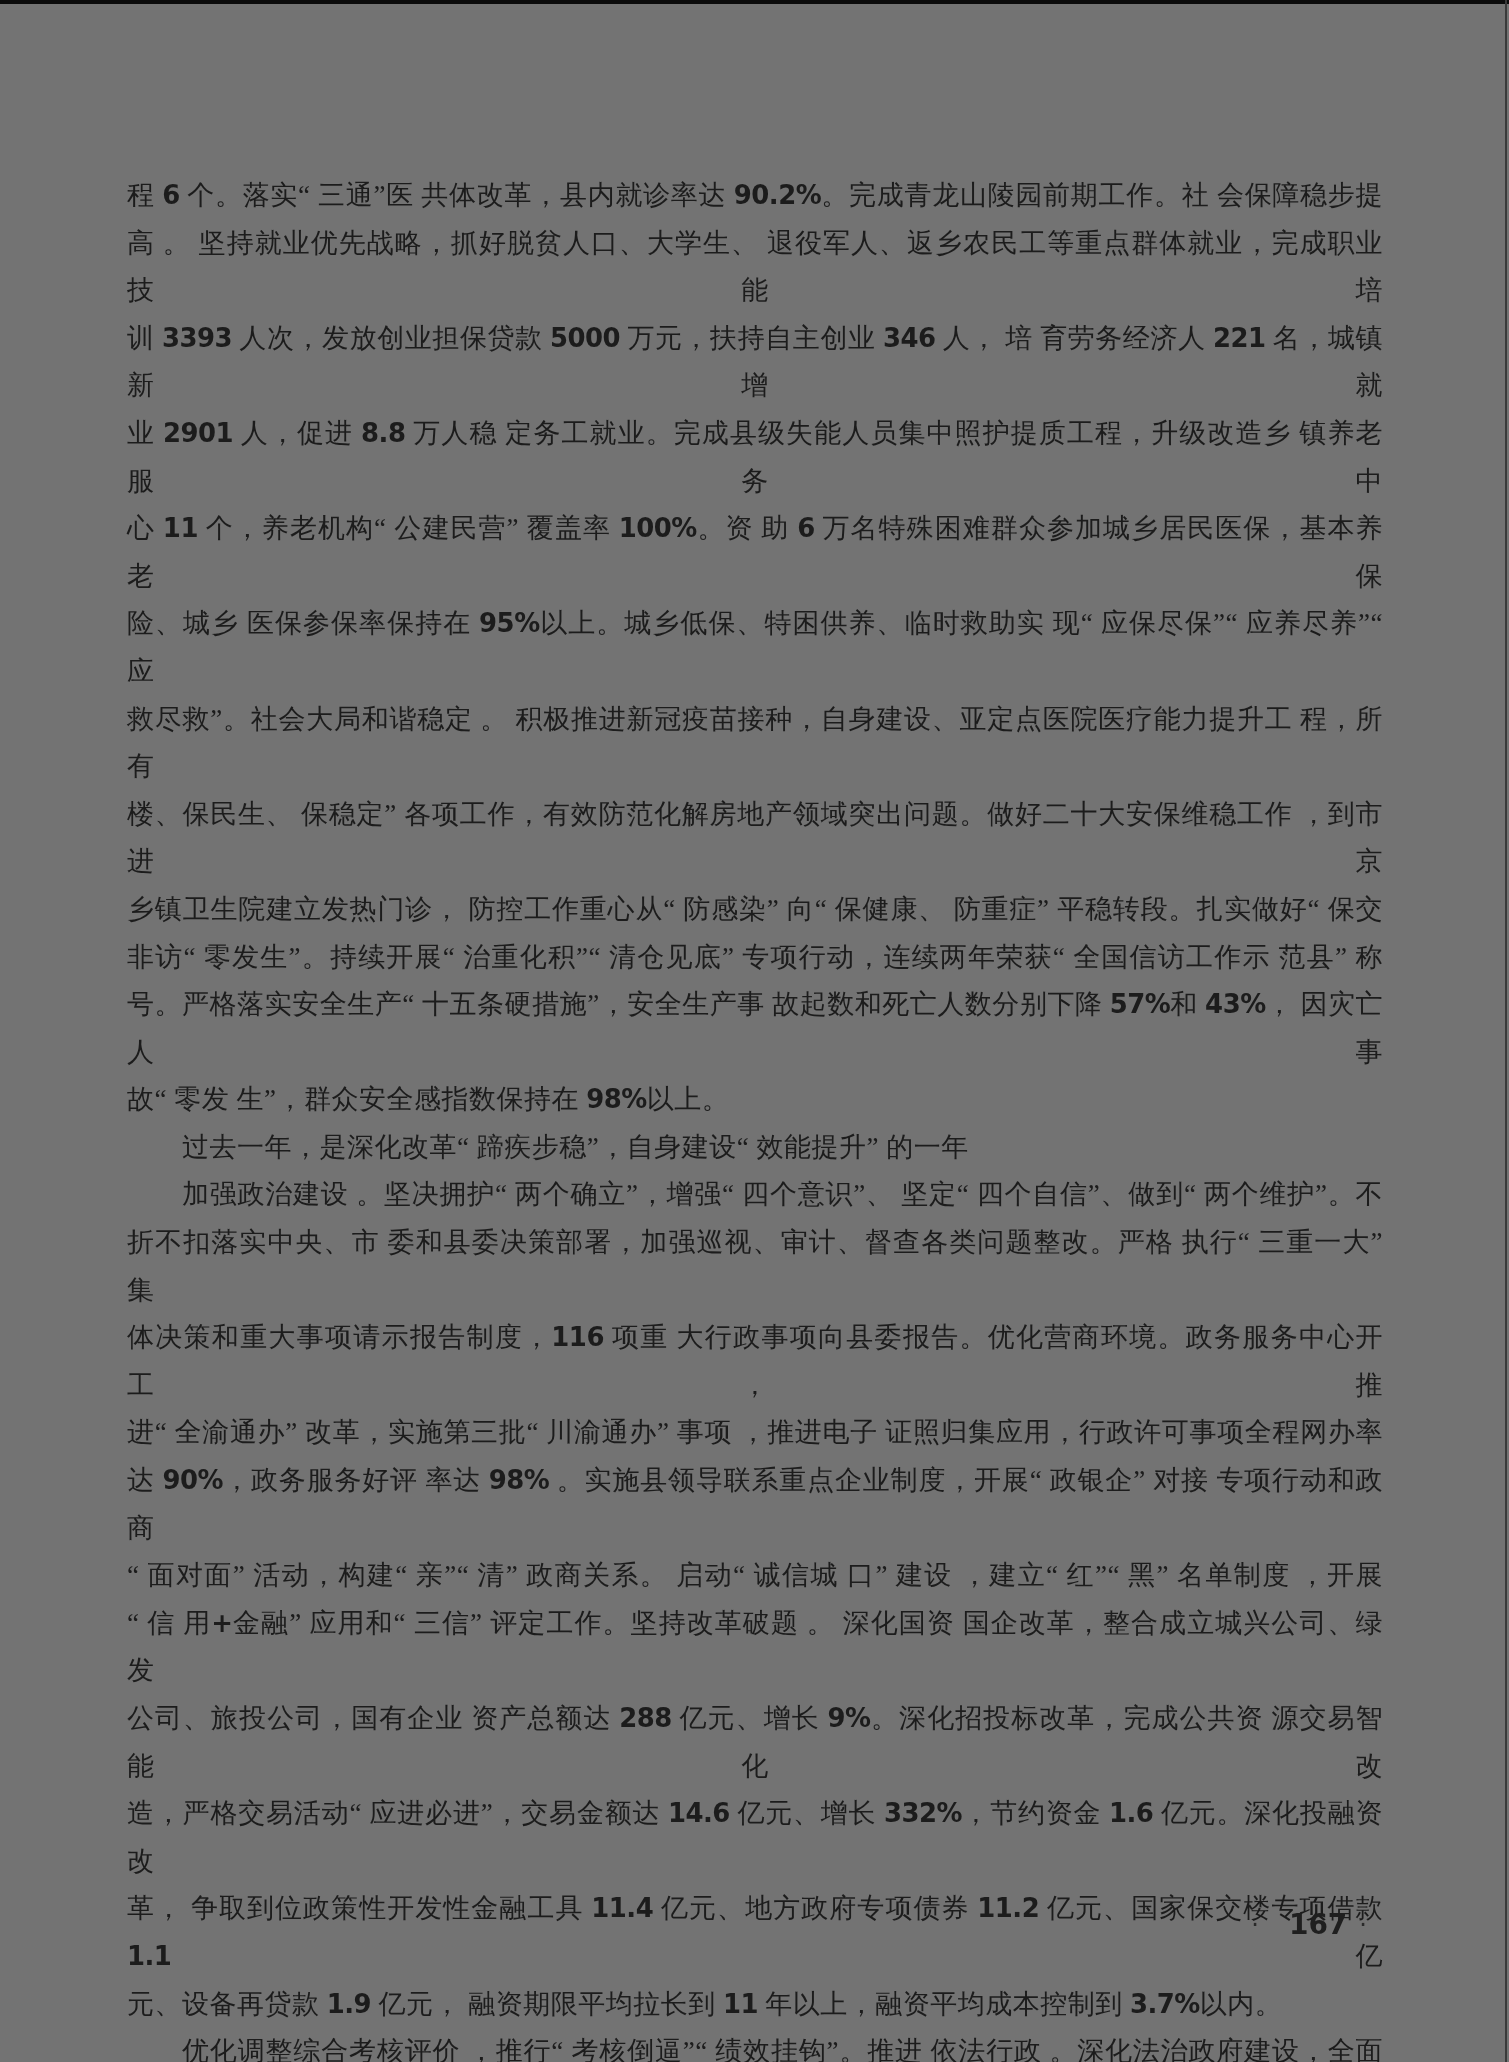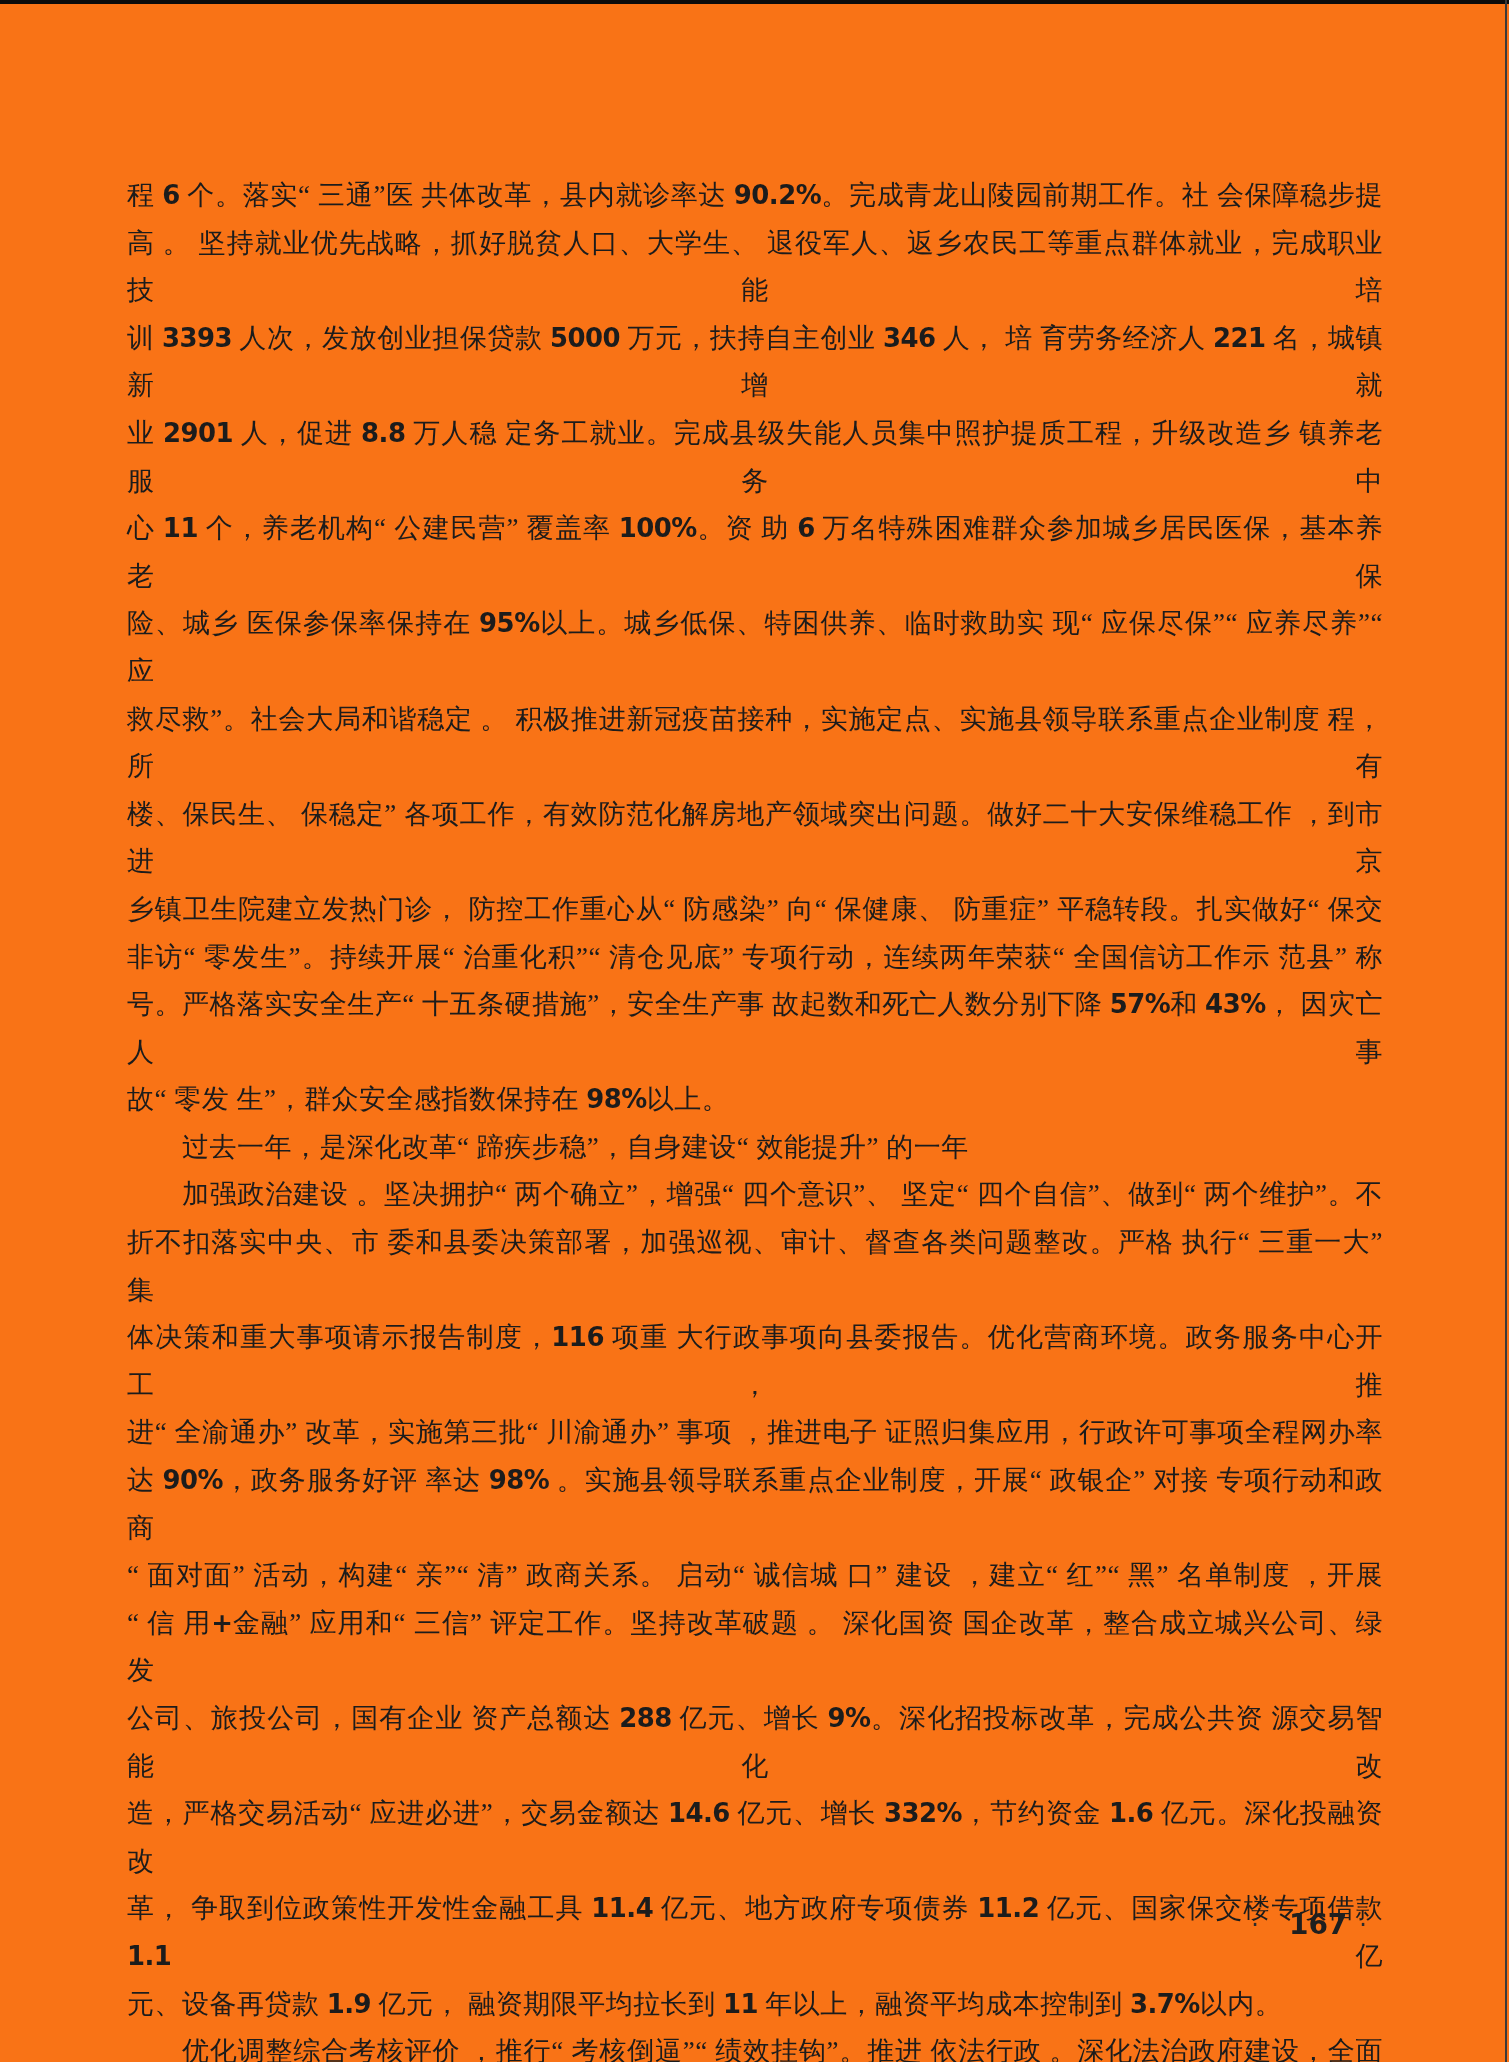--- a/index.html
+++ b/index.html
@@ -4,21 +4,21 @@
 <style>
   html, body {
     margin: 0;
     padding: 0;
     background: #ffffff;
   }
   .page {
     position: relative;
     width: 1509px;
     height: 2062px;
-    background: #f97316;
+    background: #737373;
     overflow: hidden;
     font-family: "Liberation Serif", serif;
   }
   
   .top-edge {
     position: absolute;
     top: 0; left: 0;
     width: 100%; height: 4px;
     background: #0b0b0b;
   }
@@ -87,21 +87,21 @@
   <div class="right-edge"></div>
 
   <div class="text-block">
       <div class="paragraph">
         <div class="line">程 <span class="num">6</span> 个。落实“ 三通”医 共体改革，县内就诊率达 <span class="num">90.2%</span>。完成青龙山陵园前期工作。社 会保障稳步提</div>
         <div class="line">高 。 坚持就业优先战略，抓好脱贫人口、大学生、 退役军人、返乡农民工等重点群体就业，完成职业技能培</div>
         <div class="line">训 <span class="num">3393</span>  人次，发放创业担保贷款 <span class="num">5000</span> 万元，扶持自主创业 <span class="num">346</span> 人， 培 育劳务经济人 <span class="num">221</span> 名，城镇新增就</div>
         <div class="line">业 <span class="num">2901</span> 人，促进 <span class="num">8.8</span> 万人稳 定务工就业。完成县级失能人员集中照护提质工程，升级改造乡 镇养老服务中</div>
         <div class="line">心 <span class="num">11</span> 个，养老机构“ 公建民营” 覆盖率 <span class="num">100%</span>。资 助 <span class="num">6</span> 万名特殊困难群众参加城乡居民医保，基本养老保</div>
         <div class="line">险、城乡 医保参保率保持在 <span class="num">95%</span>以上。城乡低保、特困供养、临时救助实 现“ 应保尽保”“ 应养尽养”“ 应</div>
-        <div class="line">救尽救”。社会大局和谐稳定 。 积极推进新冠疫苗接种，实施定点、实施县领导联系重点企业制度 程，所有</div>
+        <div class="line">救尽救”。社会大局和谐稳定 。 积极推进新冠疫苗接种，自身建设、亚定点医院医疗能力提升工 程，所有</div>
         <div class="line">楼、保民生、 保稳定” 各项工作，有效防范化解房地产领域突出问题。做好二十大安保维稳工作 ，到市进京</div>
         <div class="line">乡镇卫生院建立发热门诊， 防控工作重心从“ 防感染” 向“ 保健康、 防重症” 平稳转段。扎实做好“ 保交</div>
         <div class="line">非访“ 零发生”。持续开展“ 治重化积”“ 清仓见底” 专项行动，连续两年荣获“ 全国信访工作示 范县” 称</div>
         <div class="line">号。严格落实安全生产“ 十五条硬措施”，安全生产事 故起数和死亡人数分别下降 <span class="num">57%</span>和 <span class="num">43%</span>， 因灾亡人事</div>
         <div class="line last">故“ 零发 生”，群众安全感指数保持在 <span class="num">98%</span>以上。</div>
       </div>
       <div class="paragraph">
         <div class="line indent last">过去一年，是深化改革“ 蹄疾步稳”，自身建设“ 效能提升” 的一年</div>
       </div>
       <div class="paragraph">

